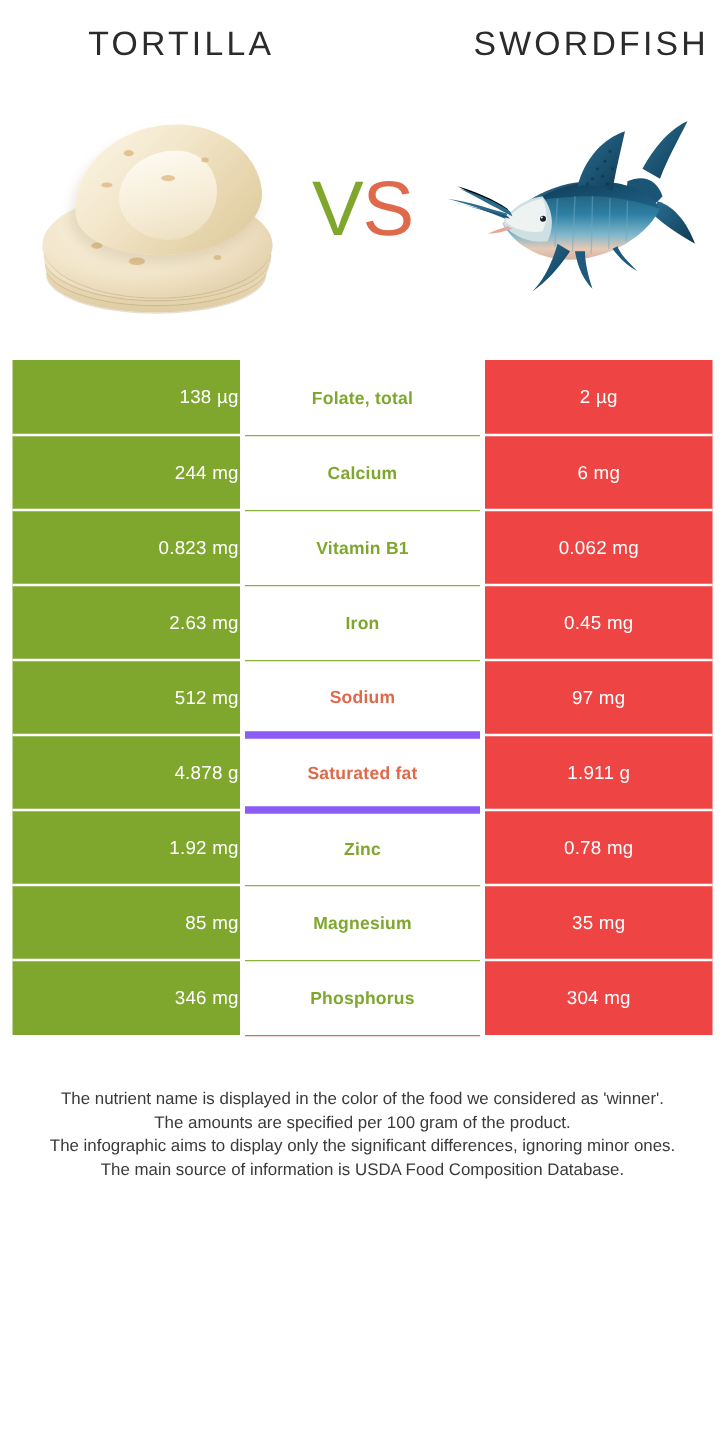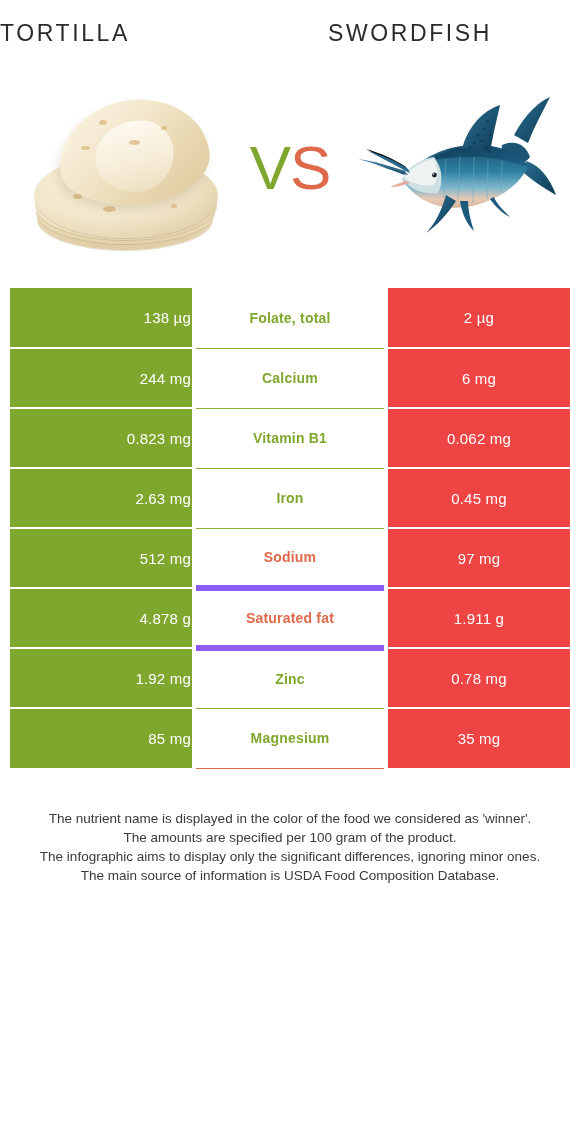--- a/index.html
+++ b/index.html
@@ -21,21 +21,22 @@
   .header {
     display: flex;
     align-items: flex-start;
     justify-content: space-between;
     padding: 22px 0 0 0;
     height: 48px;
     box-sizing: border-box;
   }
   .food-title {
     flex: 0 0 50%;
-    font-size: 23px;
+    text-align: center;
+    font-size: 27px;
     font-weight: 300;
     letter-spacing: 2.6px;
     text-transform: uppercase;
     color: #2b2b2b;
     font-family: "Liberation Sans", sans-serif;
     line-height: 1;
   }
   .title-left  { padding-right: 28px; }
   .title-right { padding-left: 10px; }
 
@@ -329,20 +330,27 @@
         <td class="gut"></td>
         <td class="cell-right">0.78 mg</td>
       </tr>
       <tr>
         <td class="cell-left">85 mg</td>
         <td class="gut"></td>
         <td class="cell-mid win-green">Magnesium</td>
         <td class="gut"></td>
         <td class="cell-right">35 mg</td>
       </tr>
+      <tr>
+        <td class="cell-left">346 mg</td>
+        <td class="gut"></td>
+        <td class="cell-mid win-green">Phosphorus</td>
+        <td class="gut"></td>
+        <td class="cell-right">304 mg</td>
+      </tr>
     </tbody>
 </table>
 
 <div class="footer">
   <p>The nutrient name is displayed in the color of the food we considered as 'winner'.</p>
   <p>The amounts are specified per 100 gram of the product.</p>
   <p>The infographic aims to display only the significant differences, ignoring minor ones.</p>
   <p>The main source of information is USDA Food Composition Database.</p>
 </div>
 

